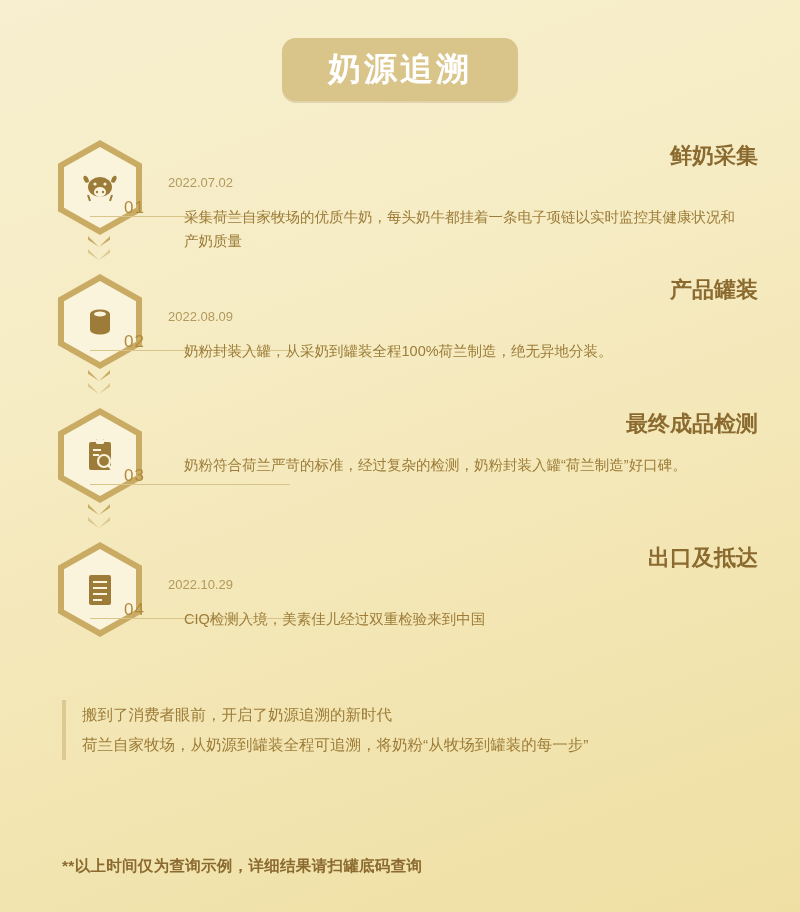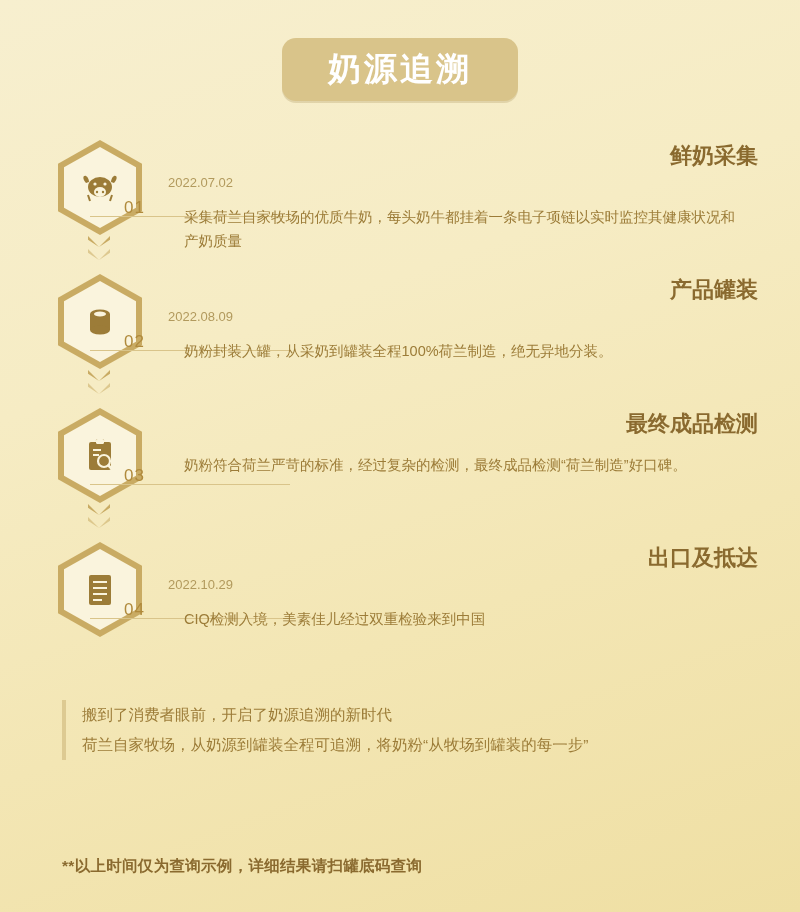--- a/index.html
+++ b/index.html
@@ -265,21 +265,21 @@
       </div>
       <div class="chevron">
         <span class="c1"></span>
           <span class="c2"></span>
       </div>
       <div class="num">03</div>
     </div>
     <div class="num-line"></div>
     <div class="step-body">
       <p class="step-title">最终成品检测</p>
-      <p class="step-desc">奶粉符合荷兰严苛的标准，经过复杂的检测，最终成品检测“荷兰制造”好口碑。</p>
+      <p class="step-desc">奶粉符合荷兰严苛的标准，经过复杂的检测，奶粉封装入罐“荷兰制造”好口碑。</p>
     </div>
   </div>
 
   <div class="step s4">
     <div class="hex-col">
       <div class="hex">
         <div class="hex-inner">
           <span class="hex-icon">
             <svg width="26" height="34" viewBox="0 0 26 34">
               <rect x="2" y="2" width="22" height="30" rx="2" fill="#9c7c38"></rect>

